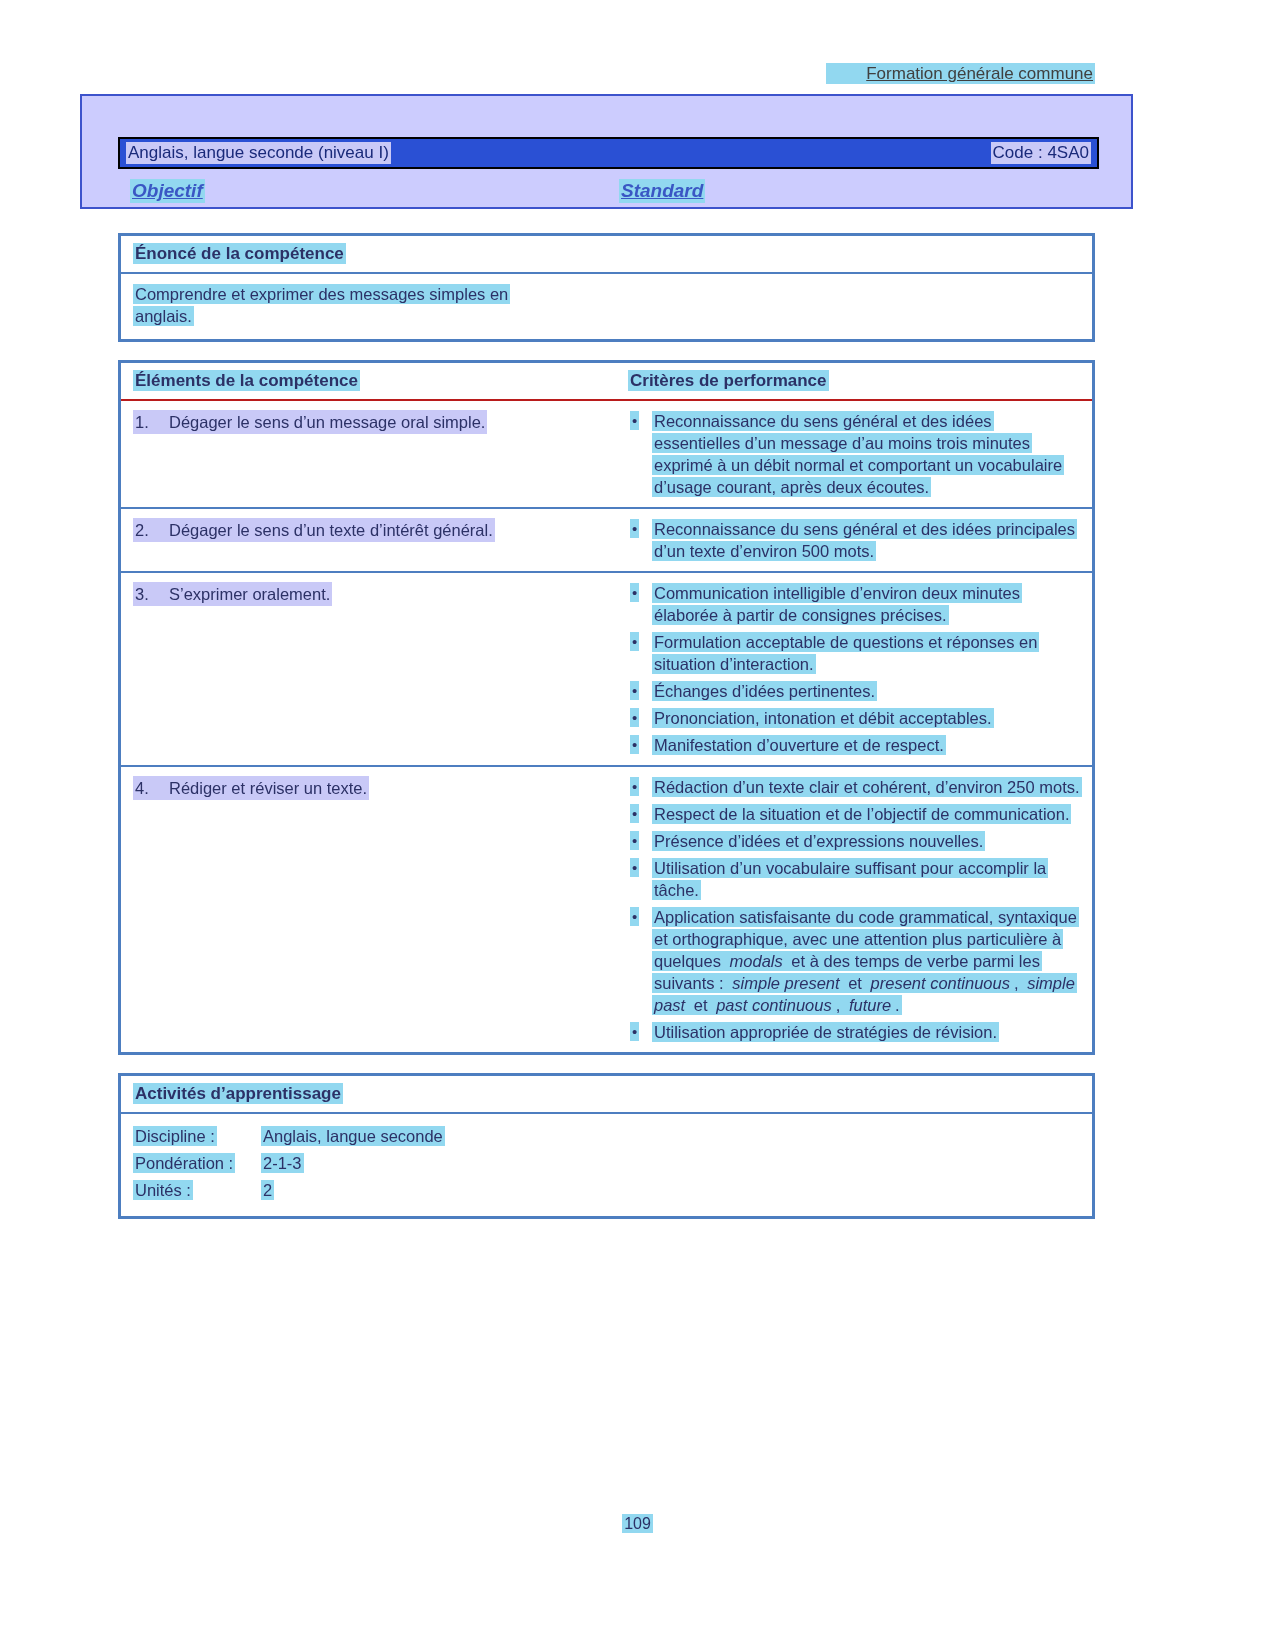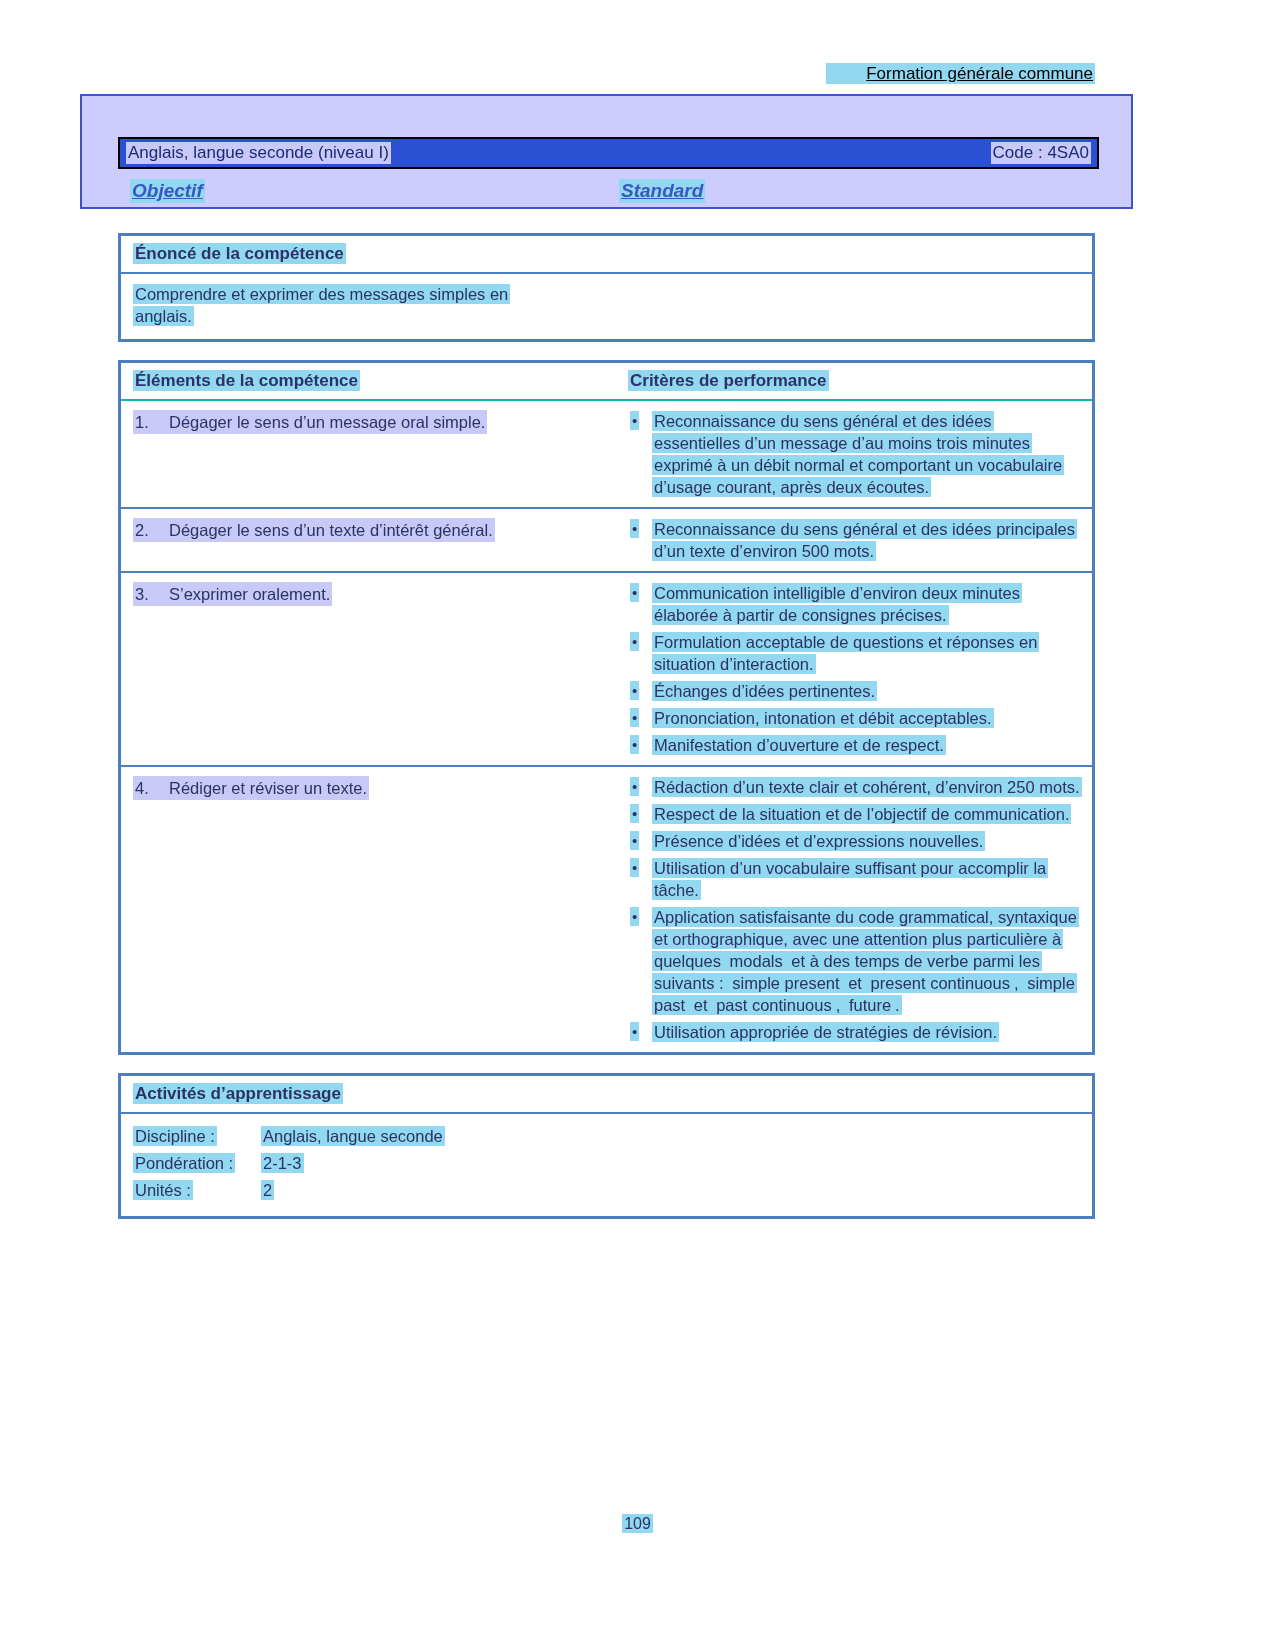--- a/index.html
+++ b/index.html
@@ -10,29 +10,29 @@
     height: 1651px;
     font-family: "Liberation Sans", sans-serif;
     color: #2c3166;
     font-size: 16.5px;
     overflow: hidden;
   }
   .hl { padding: 1px 2px; box-decoration-break: clone; -webkit-box-decoration-break: clone; }
   .cyan { background: #92d8f0; }
   .lav  { background: #c9c9f7; }
   .bold { font-weight: bold; }
-  .it   { }
+  .it   { font-style: italic; }
 
   
   .top-right {
     margin: 64px 180px 0 0;
     text-align: right;
     font-size: 17px;
   }
-  .top-right .link { color: #000000; text-decoration: underline; padding-left: 40px; }
+  .top-right .link { color: #404040; text-decoration: underline; padding-left: 40px; }
 
   
   .top-box {
     position: relative;
     margin: 10px 0 0 80px;
     width: 1053px;
     height: 115px;
     background: #ccccfe;
     border: 2px solid #3d53cc;
   }
@@ -75,21 +75,21 @@
   .tbl + .tbl { margin-top: 18px; }
   .tbl-header {
     padding: 8px 12px;
     border-bottom: 2px solid #4d7ec0;
     font-size: 17px;
     font-weight: bold;
   }
   .tbl-body { padding: 9px 12px 12px 12px; line-height: 22px; border-radius: 19px; }
 
   
-  .el-head { display: flex; border-bottom: 2px solid #14b8a6; font-size: 17px; font-weight: bold; }
+  .el-head { display: flex; border-bottom: 2px solid #b91c1c; font-size: 17px; font-weight: bold; }
   .el-head .col-l { width: 499px; padding: 8px 10px 8px 12px; }
   .el-head .col-r { flex: 1; padding: 8px 10px 8px 8px; }
   .el-row { display: flex; border-bottom: 2px solid #4d7ec0; }
   .el-row:last-child { border-bottom: none; }
   .el-row .col-l { width: 499px; padding: 9px 10px 9px 12px; line-height: 22px; }
   .el-row .col-r { flex: 1; padding: 9px 10px 9px 8px; line-height: 22px; }
   .item { display: flex; }
   .item .num { flex: none; width: 34px; }
   .crit-item { display: flex; margin-bottom: 5px; }
   .crit-item:last-child { margin-bottom: 0; }

